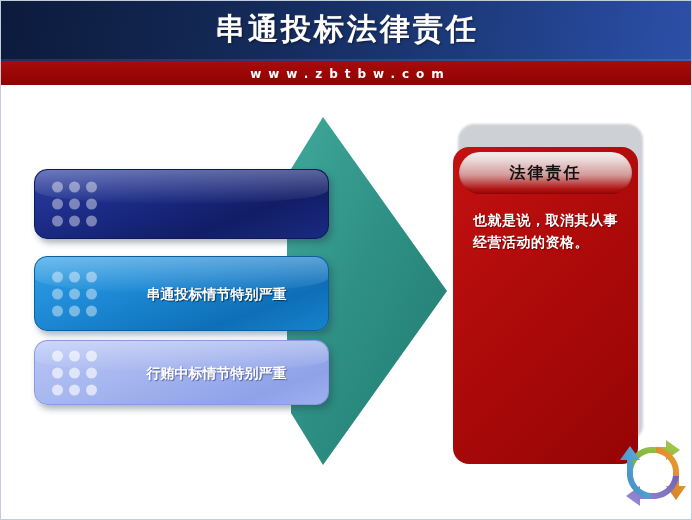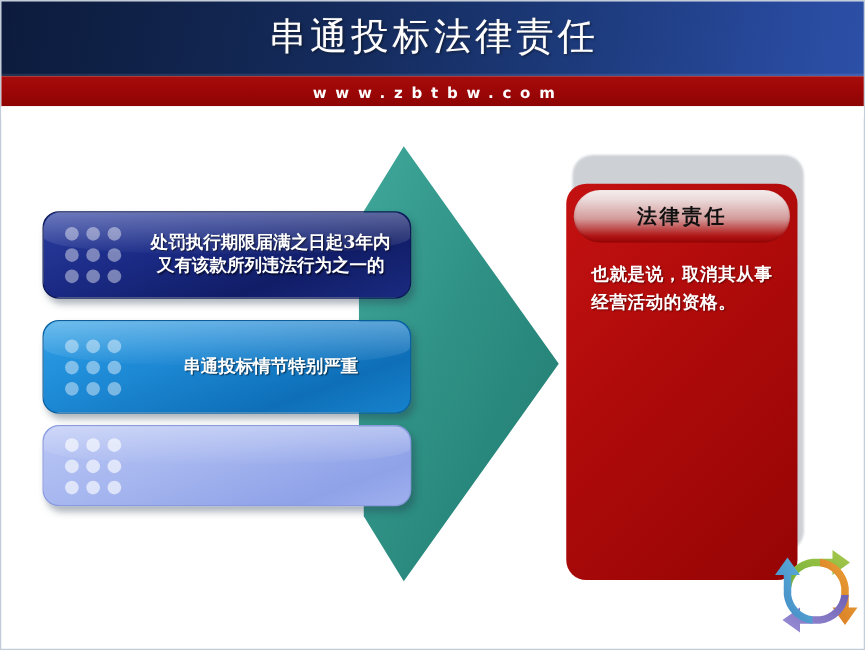--- a/index.html
+++ b/index.html
@@ -40,21 +40,21 @@
     position:absolute; left:0; right:0; bottom:0; height:2px;
     background:rgba(255,255,255,0.10);
   }
   .slide-title {
     position: absolute;
     left: 0; top: 8px;
     width: 692px;
     text-align: center;
     color: #ffffff;
     font-size: 30px;
-    font-weight: normal;
+    font-weight: bold;
     letter-spacing: 3px;
     text-shadow: 1px 1px 2px rgba(0,0,0,0.55), 0 0 1px rgba(255,255,255,0.4);
     font-family: "DejaVu Serif", "Liberation Serif", serif;
   }
   .red-band {
     position: absolute;
     left: 0; top: 60px;
     width: 692px;
     height: 24px;
     background: linear-gradient(180deg, #a60c0c 0%, #9d0606 50%, #8c0404 100%);
@@ -263,22 +263,20 @@
       <i></i>
         <i></i>
         <i></i>
         <i></i>
         <i></i>
         <i></i>
         <i></i>
         <i></i>
         <i></i>
     </div>
-    <div class="box-label">处罚执行期限届满之日起3年内
-又有该款所列违法行为之一的</div>
   </div>
 
   <div class="box box-2">
     <div class="gloss"></div>
     <div class="dots">
       <i></i>
         <i></i>
         <i></i>
         <i></i>
         <i></i>
@@ -296,20 +294,21 @@
       <i></i>
         <i></i>
         <i></i>
         <i></i>
         <i></i>
         <i></i>
         <i></i>
         <i></i>
         <i></i>
     </div>
+    <div class="box-label">行贿中标情节特别严重</div>
   </div>
 
   <div class="panel-shadow"></div>
   <div class="panel">
     <div class="panel-head">
       <div class="panel-head-text">法律责任</div>
     </div>
     <div class="panel-body">
       <p class="panel-para">也就是说，取消其从事经营活动的资格。</p>
     </div>

